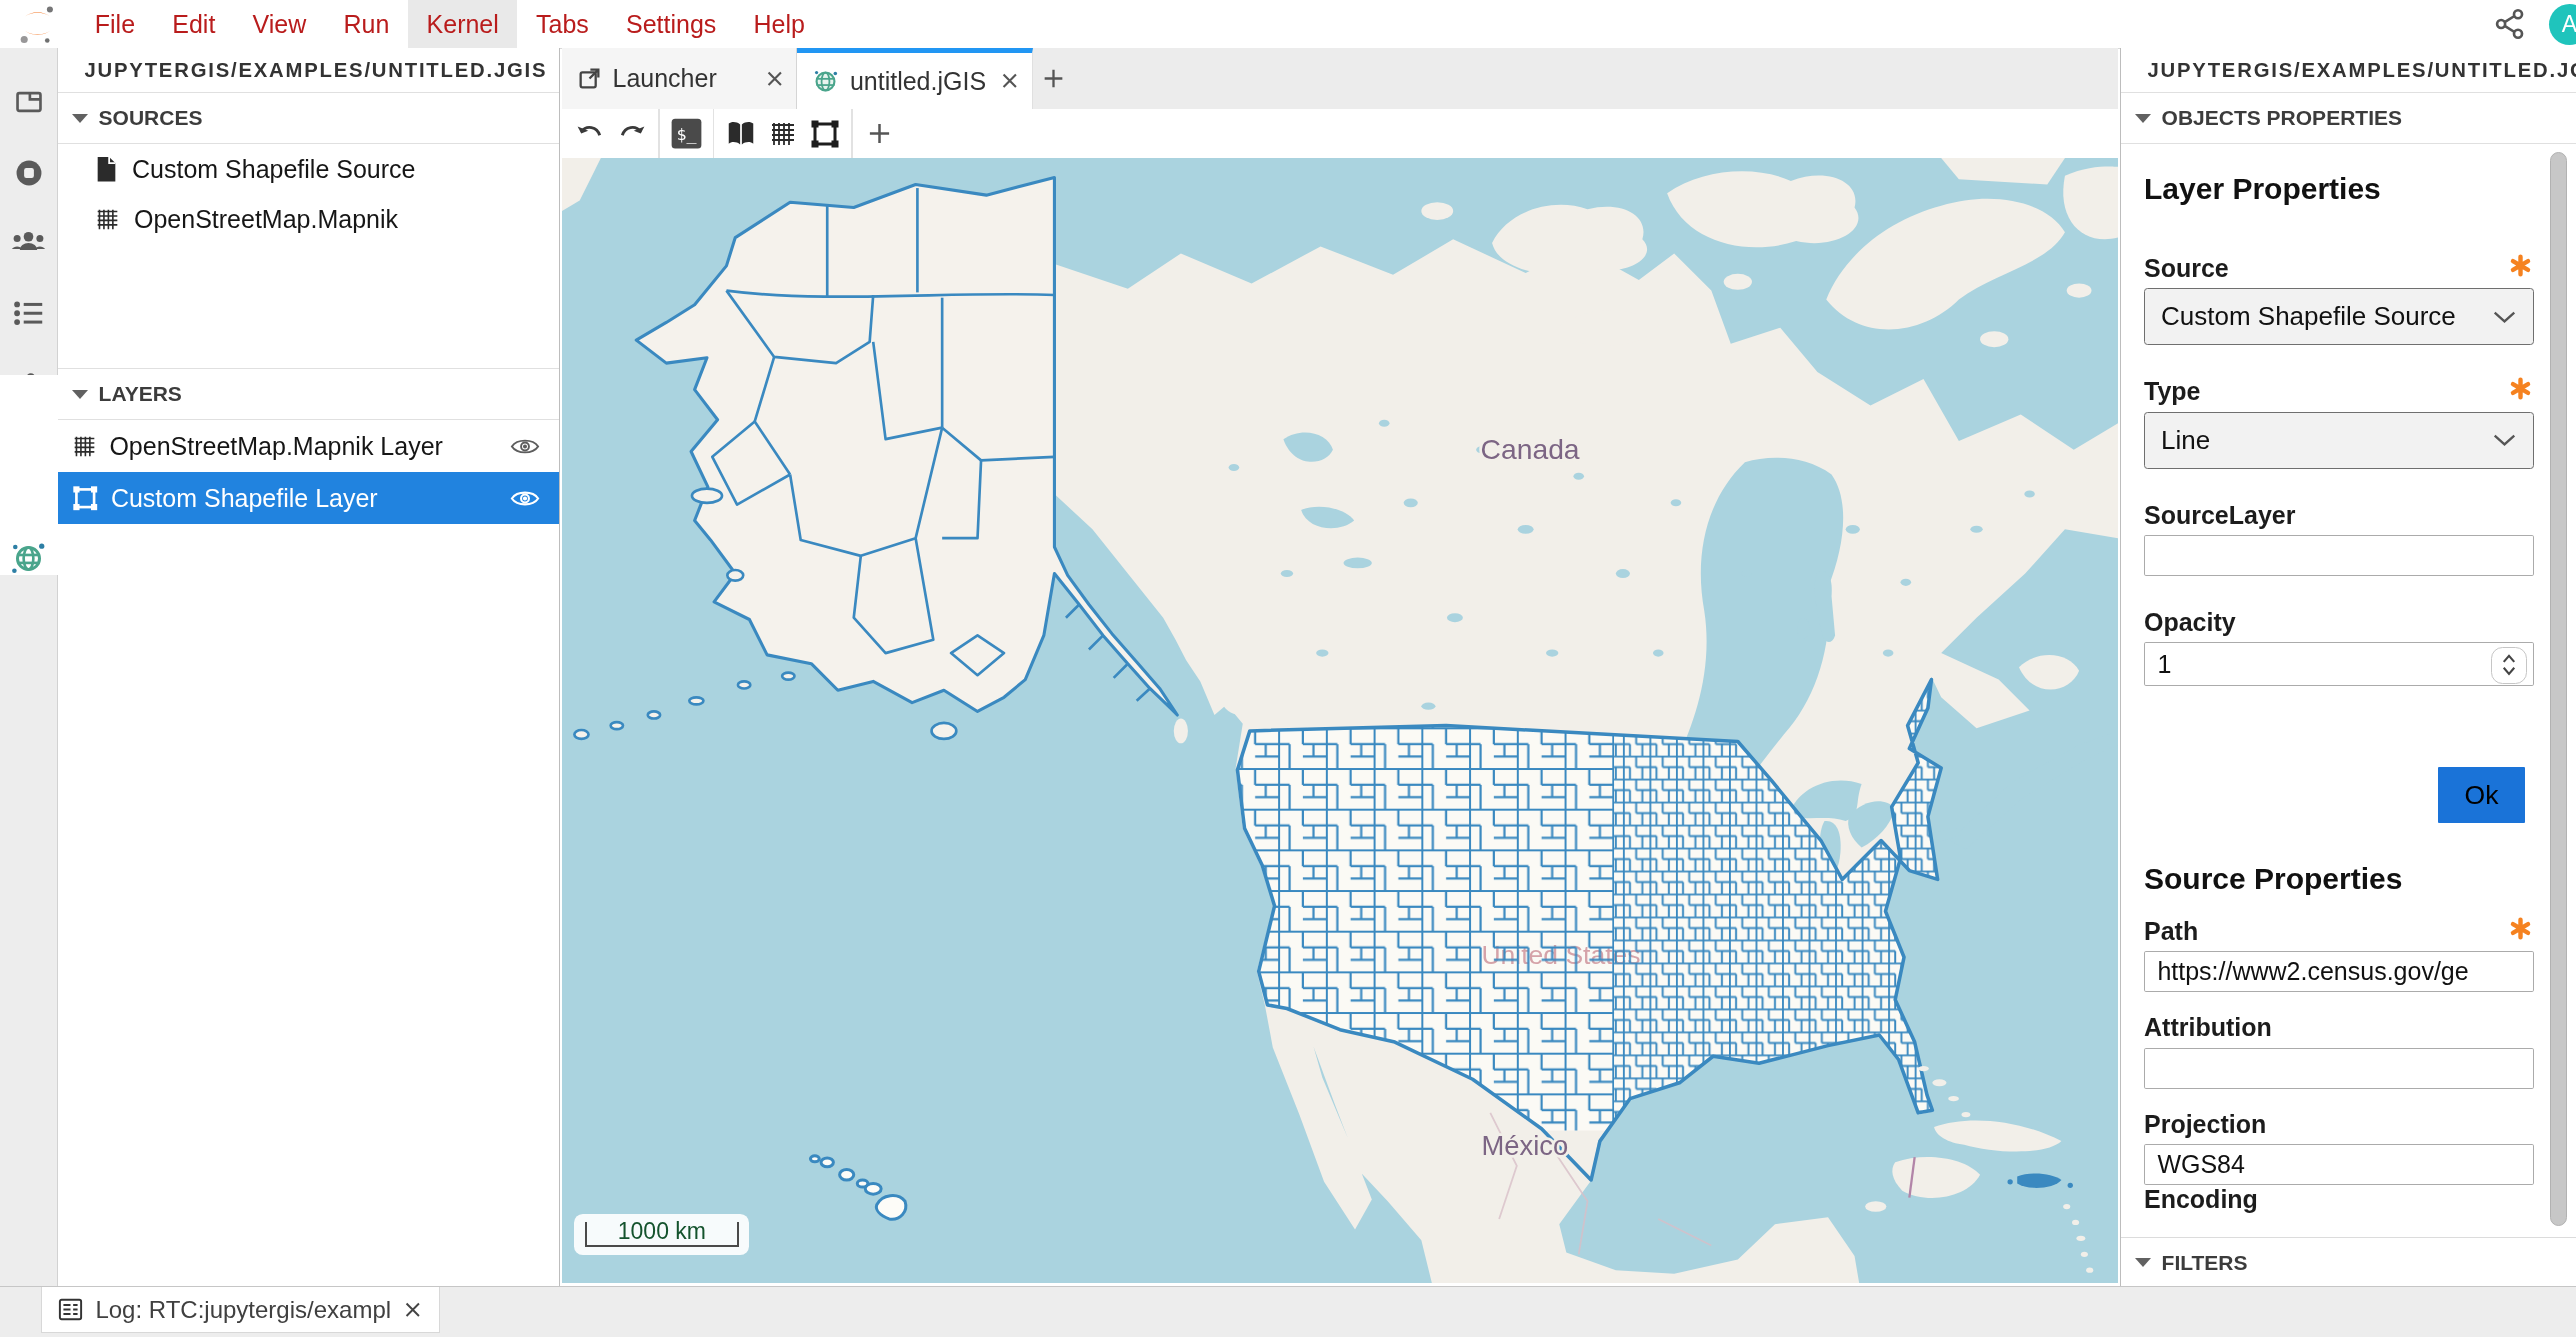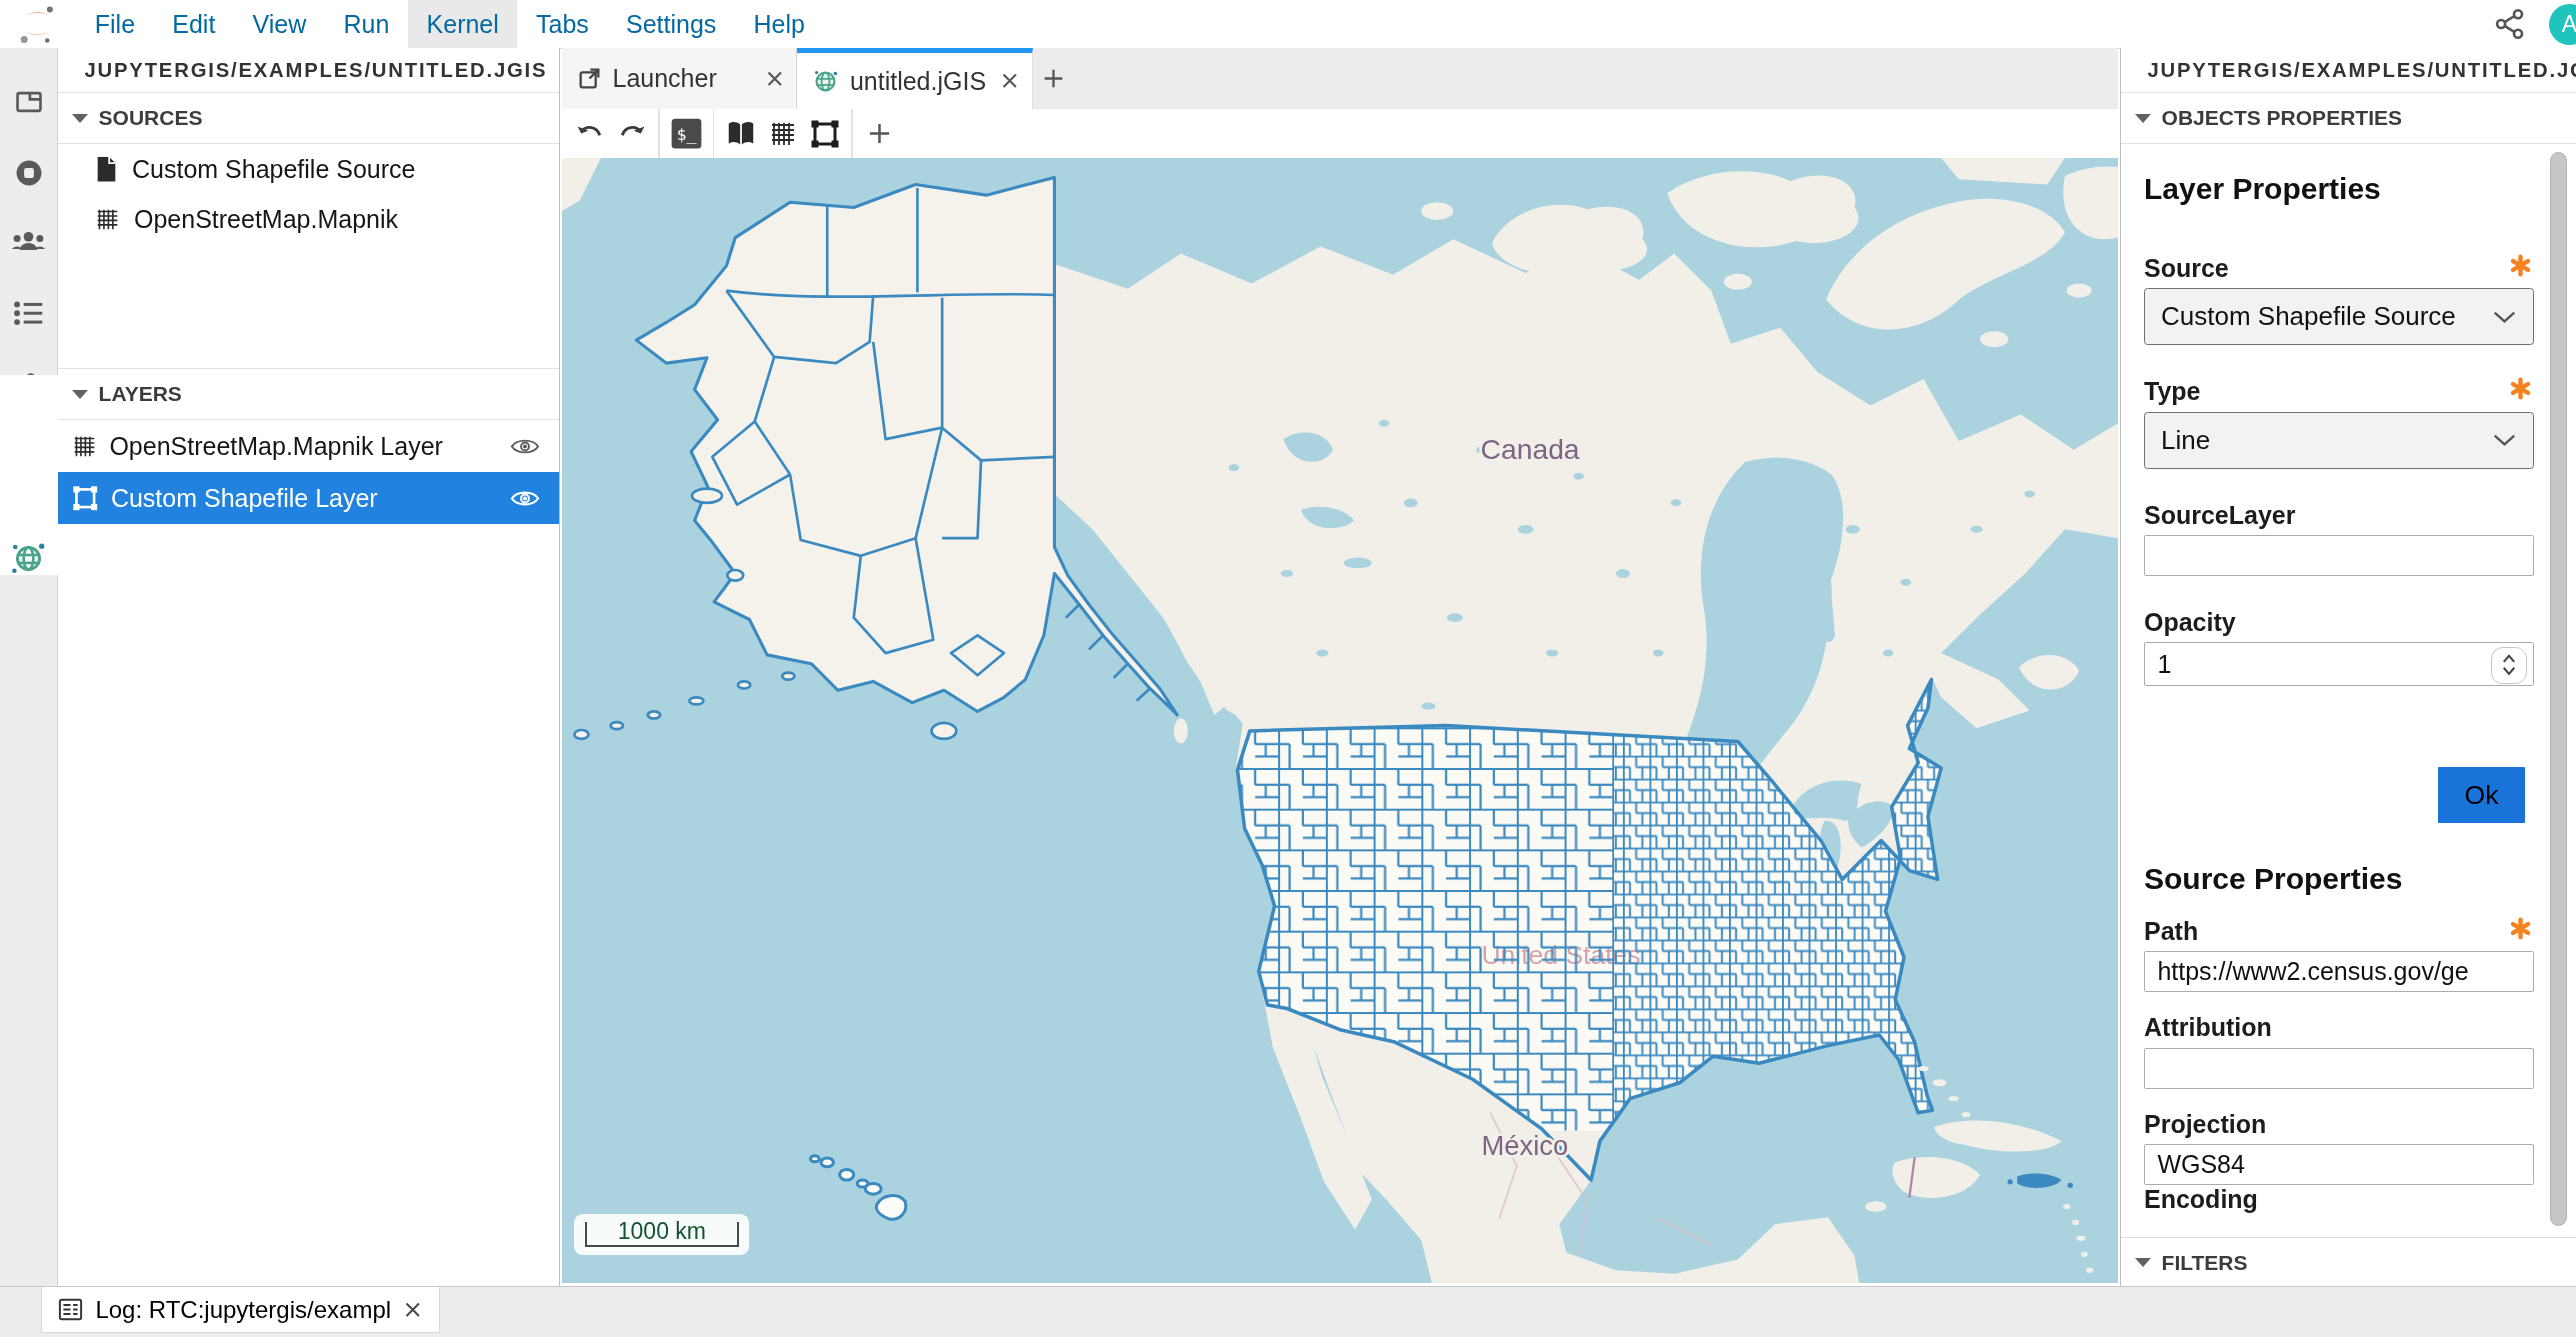--- a/index.html
+++ b/index.html
@@ -2,21 +2,21 @@
 <html style="font-size:14px"><head>
 <meta charset="utf-8">
 <style>
   html,body{margin:0;padding:0;background:#fff;}
   #app{position:relative;width:2576px;height:1337px;font-family:"Liberation Sans","DejaVu Sans",sans-serif;color:#1a1a1a;overflow:hidden;background:#fff;}
   svg{display:block}
 
   
   .menubar{position:absolute;left:0;top:0;right:0;height:48px;background:#fff;border-bottom:1.8px solid #d9d9d9;display:flex;align-items:center;}
   .logo{margin:0 19.5px 0 17.7px;}
-  .mi{font-size:25px;color:#0369a1;padding:0 18.6px;height:48px;display:flex;align-items:center;cursor:default;}
+  .mi{font-size:25px;color:#b91c1c;padding:0 18.6px;height:48px;display:flex;align-items:center;cursor:default;}
   .mi.active{background:#e9e9e9;}
   .menubar-right{margin-left:auto;display:flex;align-items:center;}
   .share-btn{margin-right:23px;}
   .avatar{width:41px;height:41px;border-radius:50%;background:#1fc4bc;color:#fff;font-size:23px;display:flex;align-items:center;justify-content:center;margin-right:-14px;}
 
   
   .activity-bar{position:absolute;left:0;top:48px;width:57px;bottom:50px;background:#ededed;border-right:1.8px solid #d2d2d2;}
   .ab-icon{position:absolute;left:0;width:57px;height:50px;display:flex;align-items:center;justify-content:center;color:#5a5a5a;}
   .ab-gap{position:absolute;left:0;right:0;top:327px;height:200px;background:#fff;border-right:1.8px solid #d2d2d2;margin-right:-1.8px;}
 
@@ -61,21 +61,21 @@
   .stepper{position:absolute;right:7px;top:4.4px;width:34px;height:35px;border:1.8px solid #c6c6c6;border-radius:11.5px;background:#fff;display:flex;flex-direction:column;align-items:center;justify-content:center;gap:1.8px;color:#444;}
   .ok-row{text-align:right;margin-top:81px;padding-right:8.8px;}
   .ok-btn{display:inline-block;background:#1a73d8;color:#000000;font-size:26.5px;border:none;border-radius:1px;padding:12.4px 26.5px;font-family:inherit;}
   .filters-bar{position:absolute;left:0;right:0;bottom:0;height:49px;background:#fff;border-top:1.8px solid #dcdcdc;display:flex;align-items:center;padding-left:14px;gap:10.6px;font-size:21px;font-weight:bold;color:#3c3c3c;}
   .filters-bar .caret{width:0;height:0;border-left:8px solid transparent;border-right:8px solid transparent;border-top:9.7px solid #616161;}
   .rp-scroll{position:absolute;right:7px;top:104px;width:21px;height:1072px;}
   .rp-thumb{position:absolute;left:1.8px;right:1.8px;top:0;height:100%;background:#c7c7c7;border:0.9px solid #b2b2b2;border-radius:9.7px;}
 
   
   .bottom-bar{position:absolute;left:0;right:0;bottom:0;height:50px;background:#ededed;border-top:1.8px solid #c6c6c6;display:flex;align-items:flex-start;}
-  .log-tab{margin-left:41px;height:45px;background:#fff;border:1.8px solid #d8d8d8;border-top:none;display:flex;align-items:center;padding:0 16px;gap:12.4px;font-size:24px;color:#000000;}
+  .log-tab{margin-left:41px;height:45px;background:#fff;border:1.8px solid #d8d8d8;border-top:none;display:flex;align-items:center;padding:0 16px;gap:12.4px;font-size:24px;color:#404040;}
   .log-tab .close{color:#444;}
 </style>
 </head>
 <body>
 
 <div id="app">
 
   <div class="menubar">
     <span class="logo">
       <svg width="39" height="41" viewBox="0 0 44 46">

